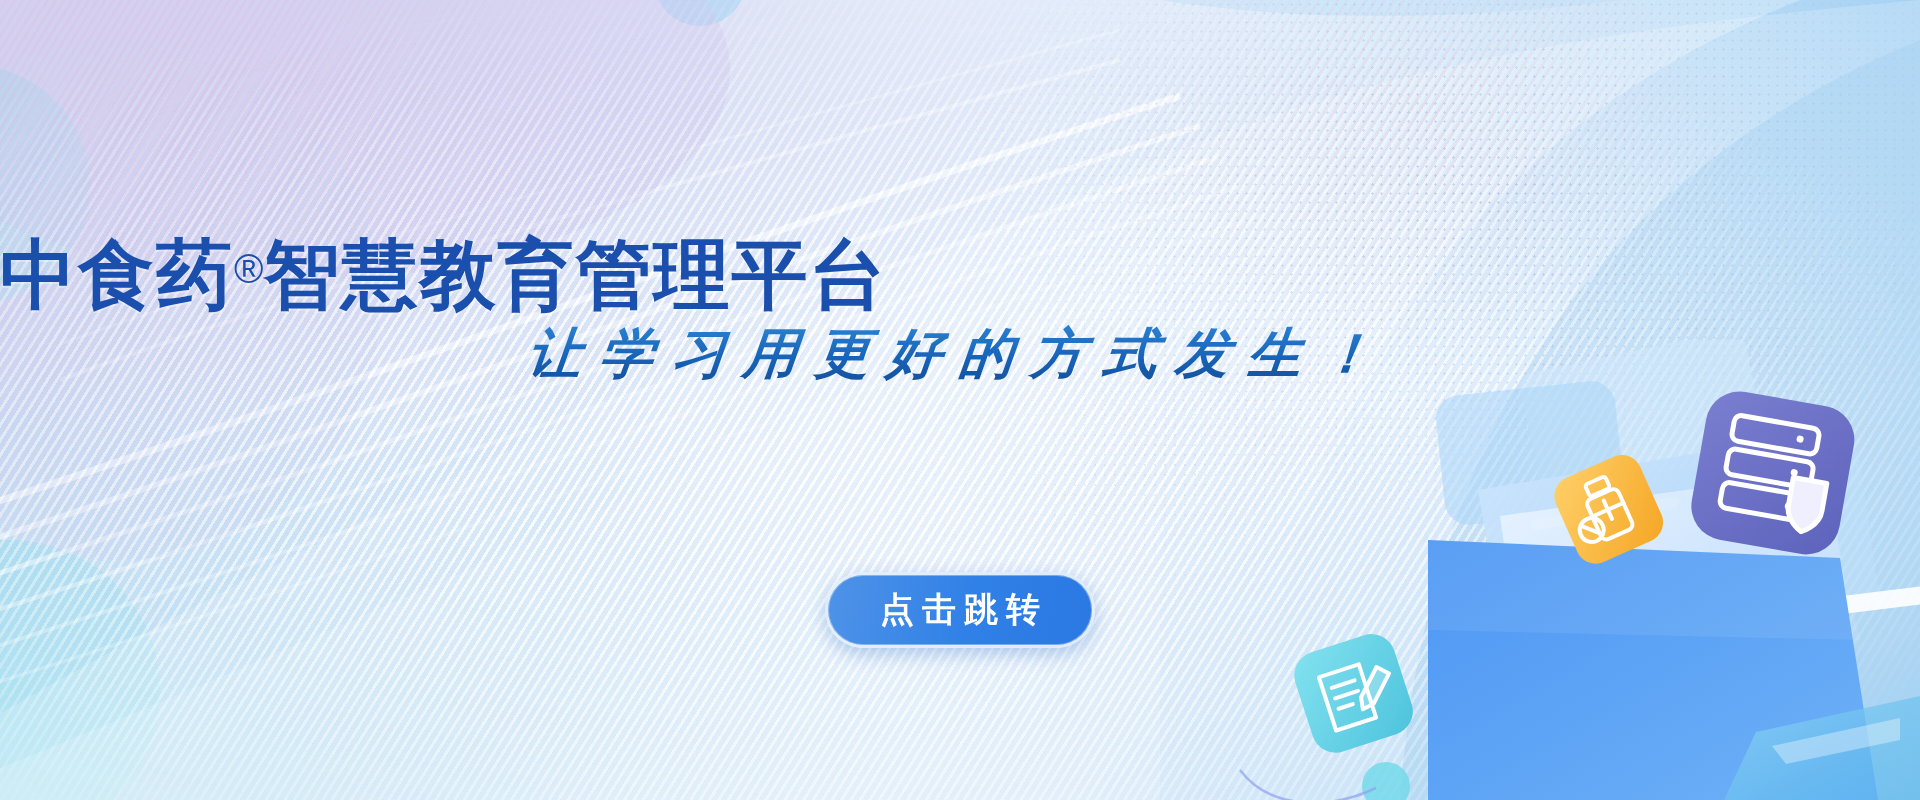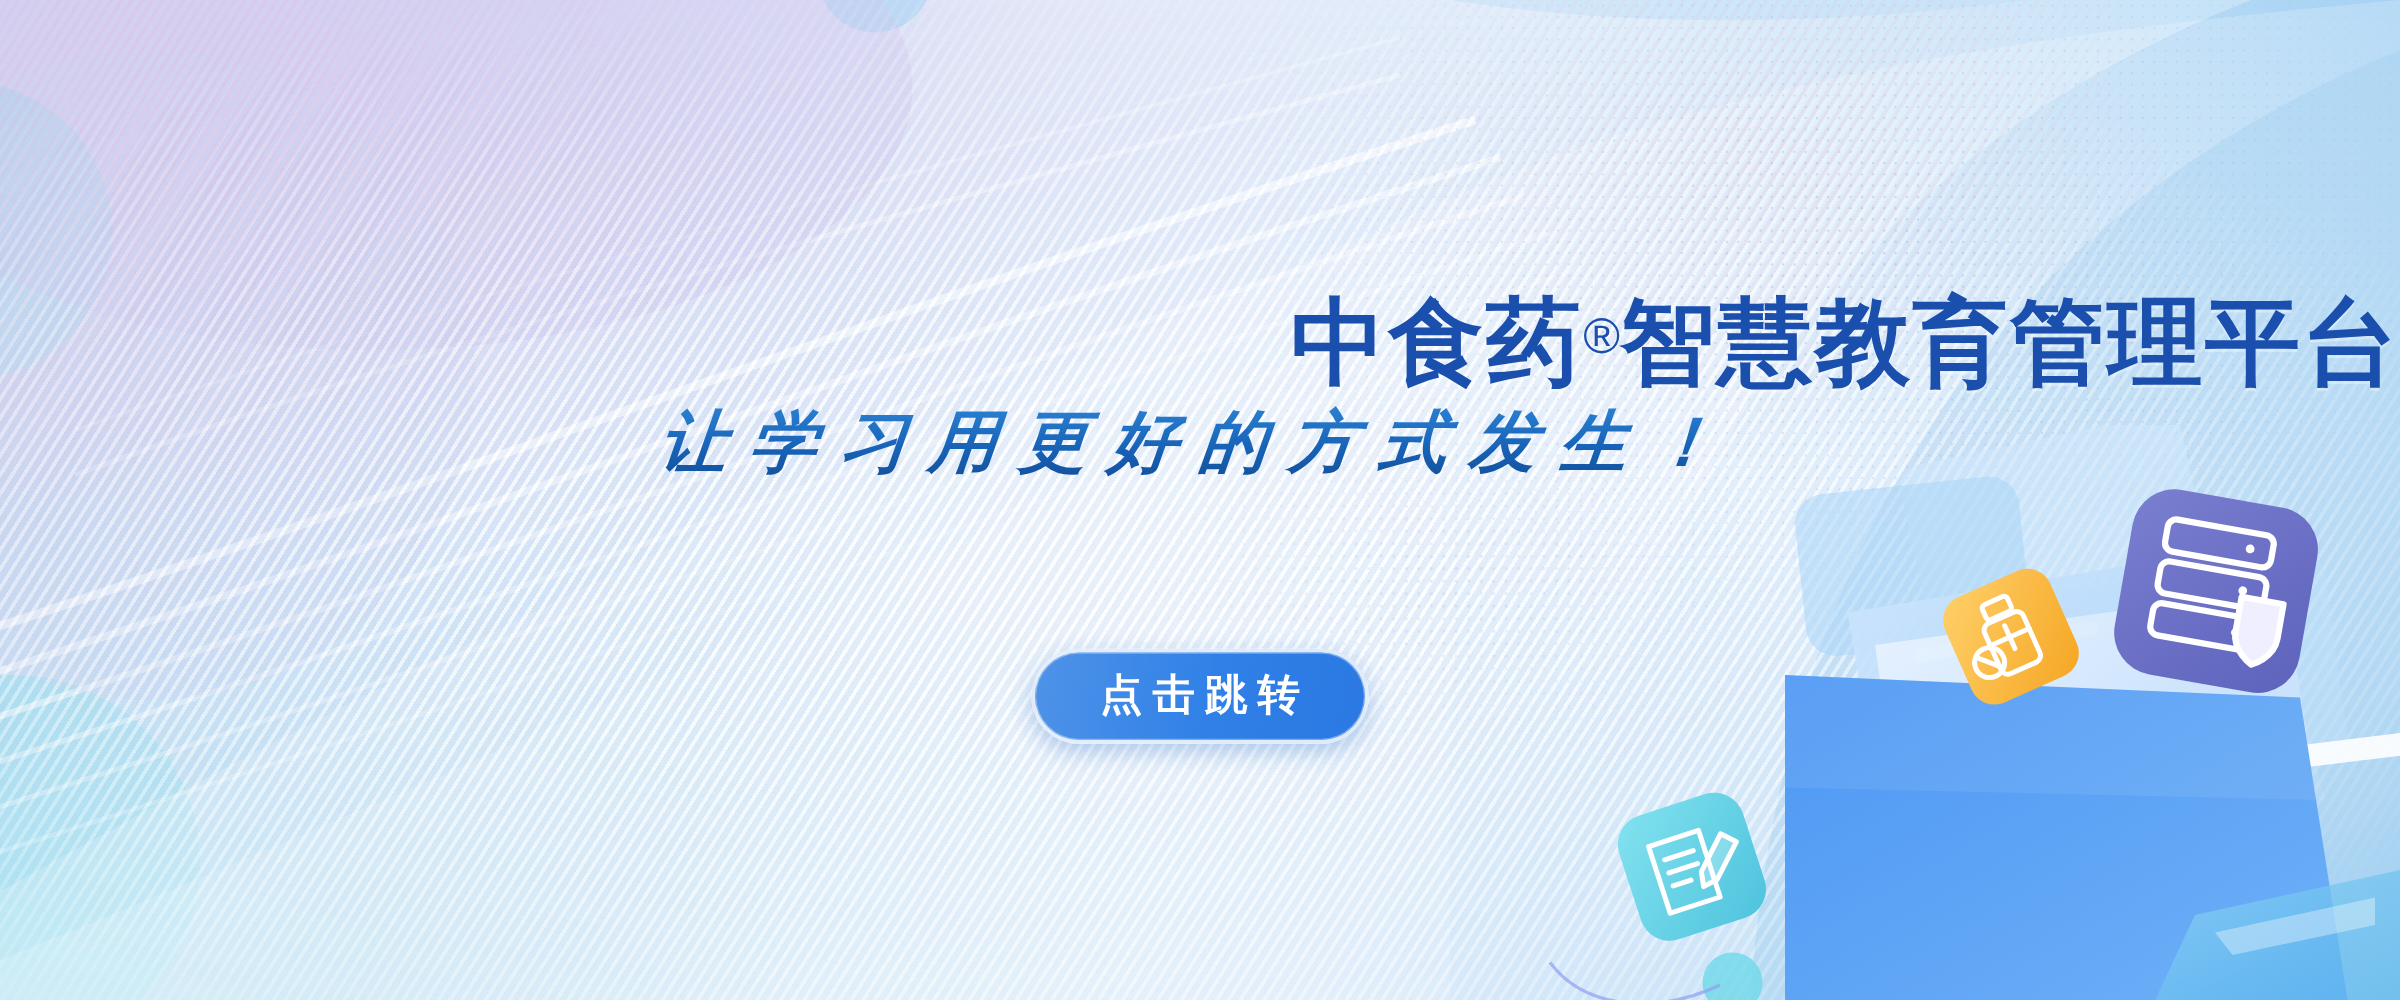--- a/index.html
+++ b/index.html
@@ -70,21 +70,21 @@
             mask-image:radial-gradient(70% 90% at 40% 60%,#000 0%,transparent 85%);
     opacity:.5;
   }
   .svgbg{position:absolute;inset:0;width:1920px;height:800px;}
 
   
   .content{position:absolute;inset:0;}
 
   .title{
     position:absolute;left:0;right:0;top:176px;
-    text-align:right;
+    text-align:left;
     font-size:76px;line-height:84px;
     font-weight:700;
     letter-spacing:2px;
     color:#1b4fad;
     text-shadow:0 2px 0 rgba(255,255,255,.35);
     white-space:nowrap;
   }
   .title .reg{font-size:40px;vertical-align:18px;font-weight:400;letter-spacing:0;}
 
   .subtitle{
@@ -96,21 +96,21 @@
     font-style:italic;
     font-weight:700;
     background:linear-gradient(180deg,#2f86d6 0%,#1763b8 55%,#134c96 100%);
     -webkit-background-clip:text;background-clip:text;
     color:transparent;
     -webkit-text-fill-color:transparent;
     transform:skewX(-6deg);
     white-space:nowrap;
   }
 
-  .cta-wrap{position:absolute;left:0;right:0;top:519px;text-align:center;}
+  .cta-wrap{position:absolute;left:0;right:0;top:572px;text-align:center;}
   .cta{
     display:inline-block;
     min-width:236px;
     padding:15px 44px 17px;
     border-radius:40px;
     border:3px solid rgba(255,255,255,.85);
     background:linear-gradient(100deg,#4f93e8 0%,#2f80e7 55%,#2b78e2 100%);
     box-shadow:0 6px 18px rgba(41,110,200,.30), 0 0 0 1px rgba(255,255,255,.35) inset;
     color:#fff;
     font-size:34px;line-height:38px;font-weight:700;letter-spacing:8px;

